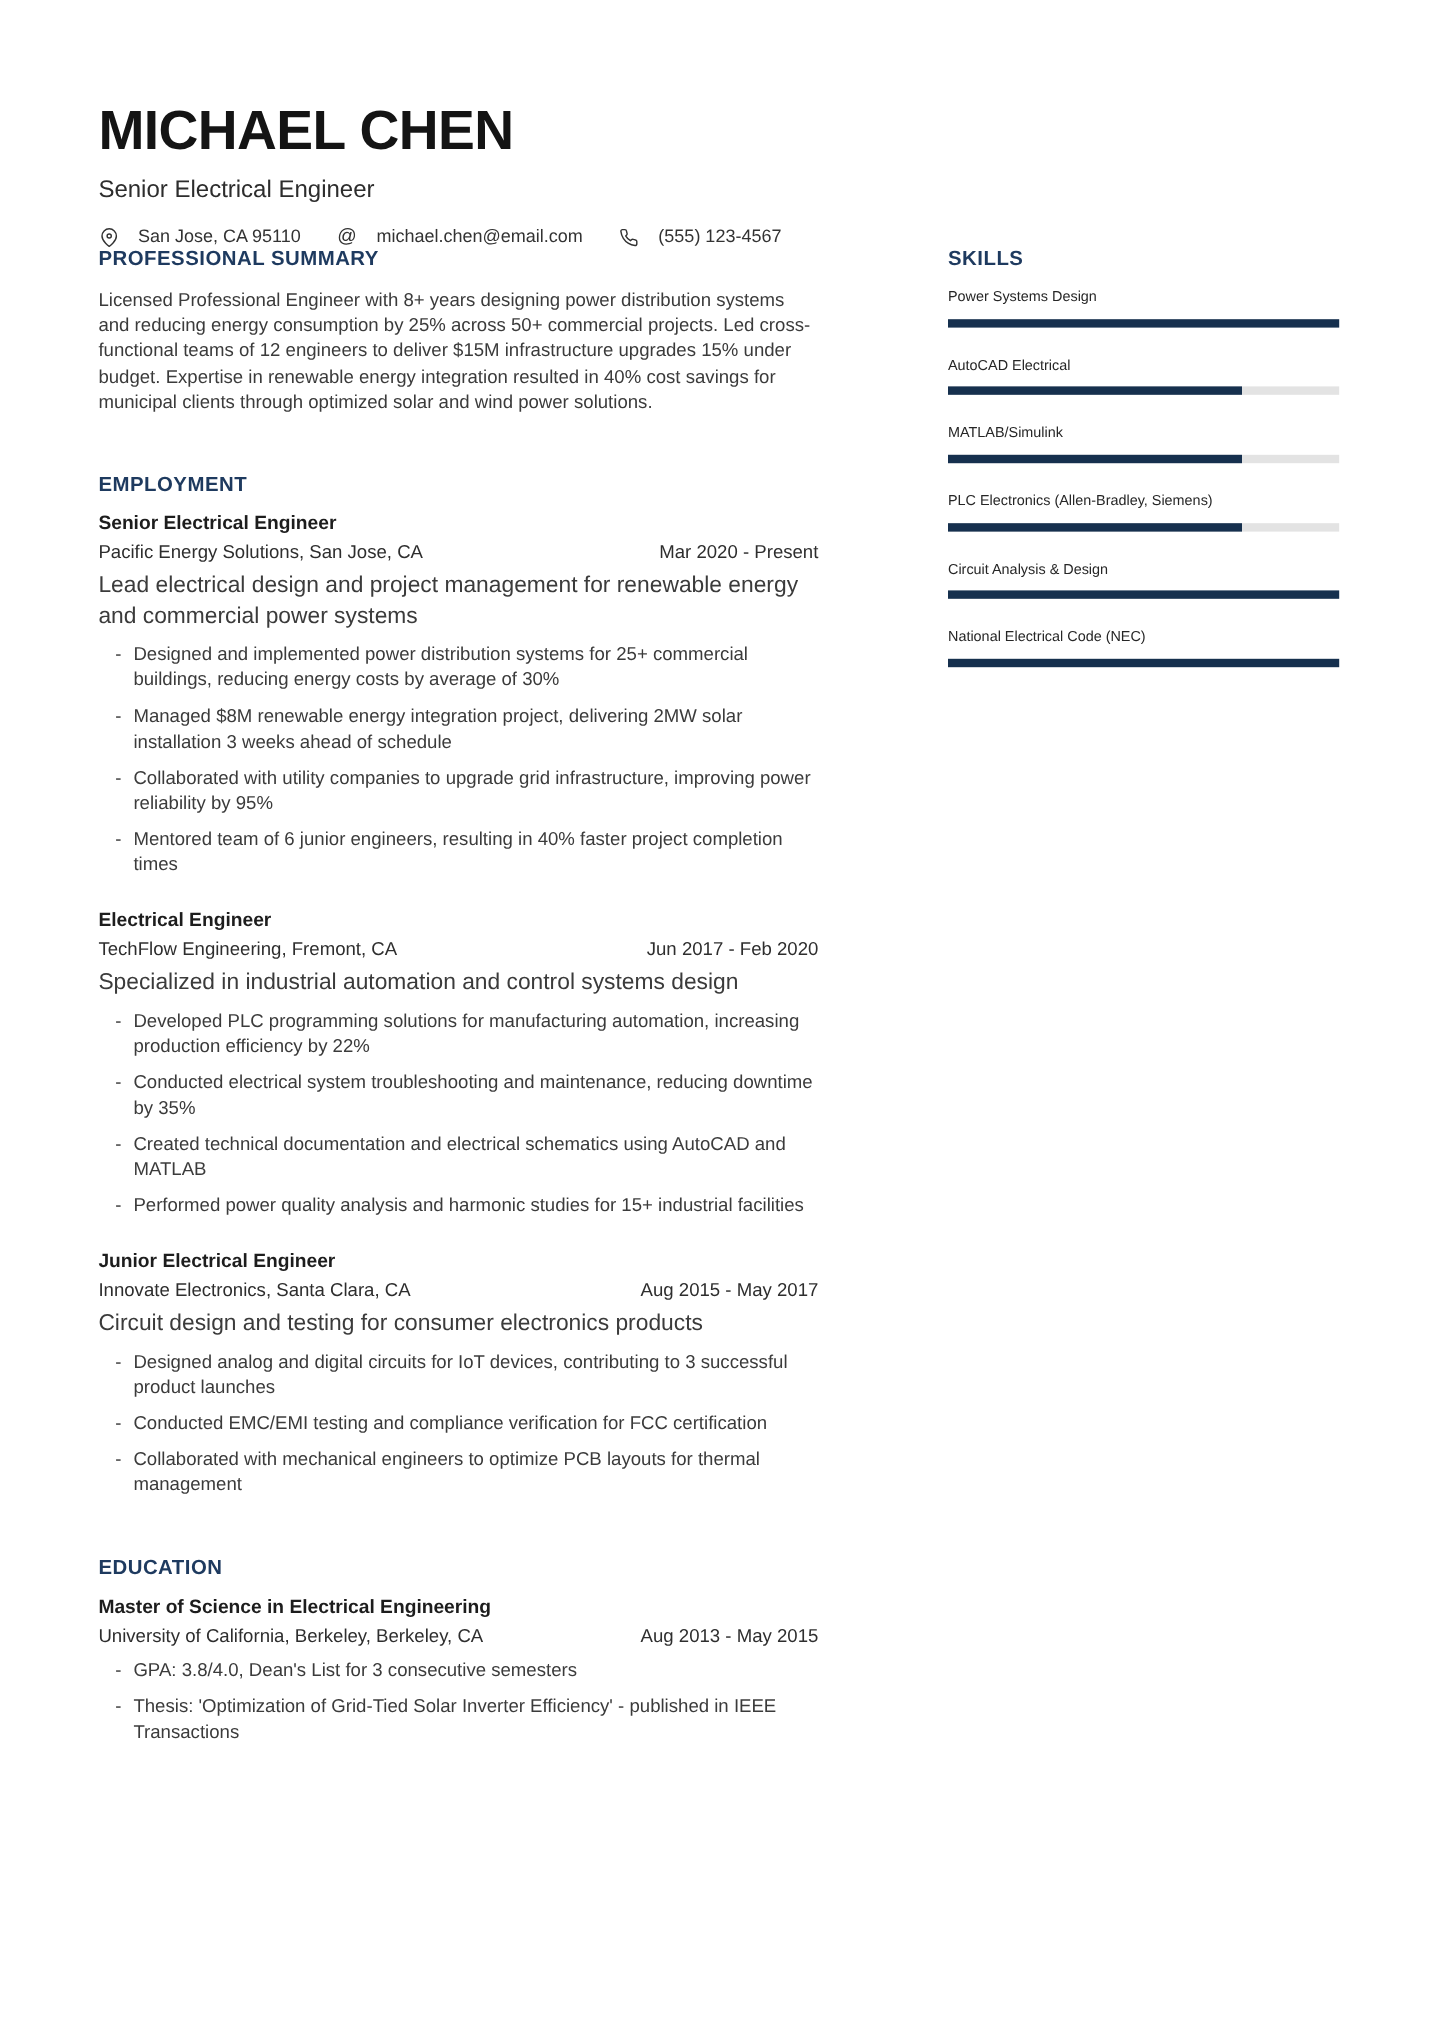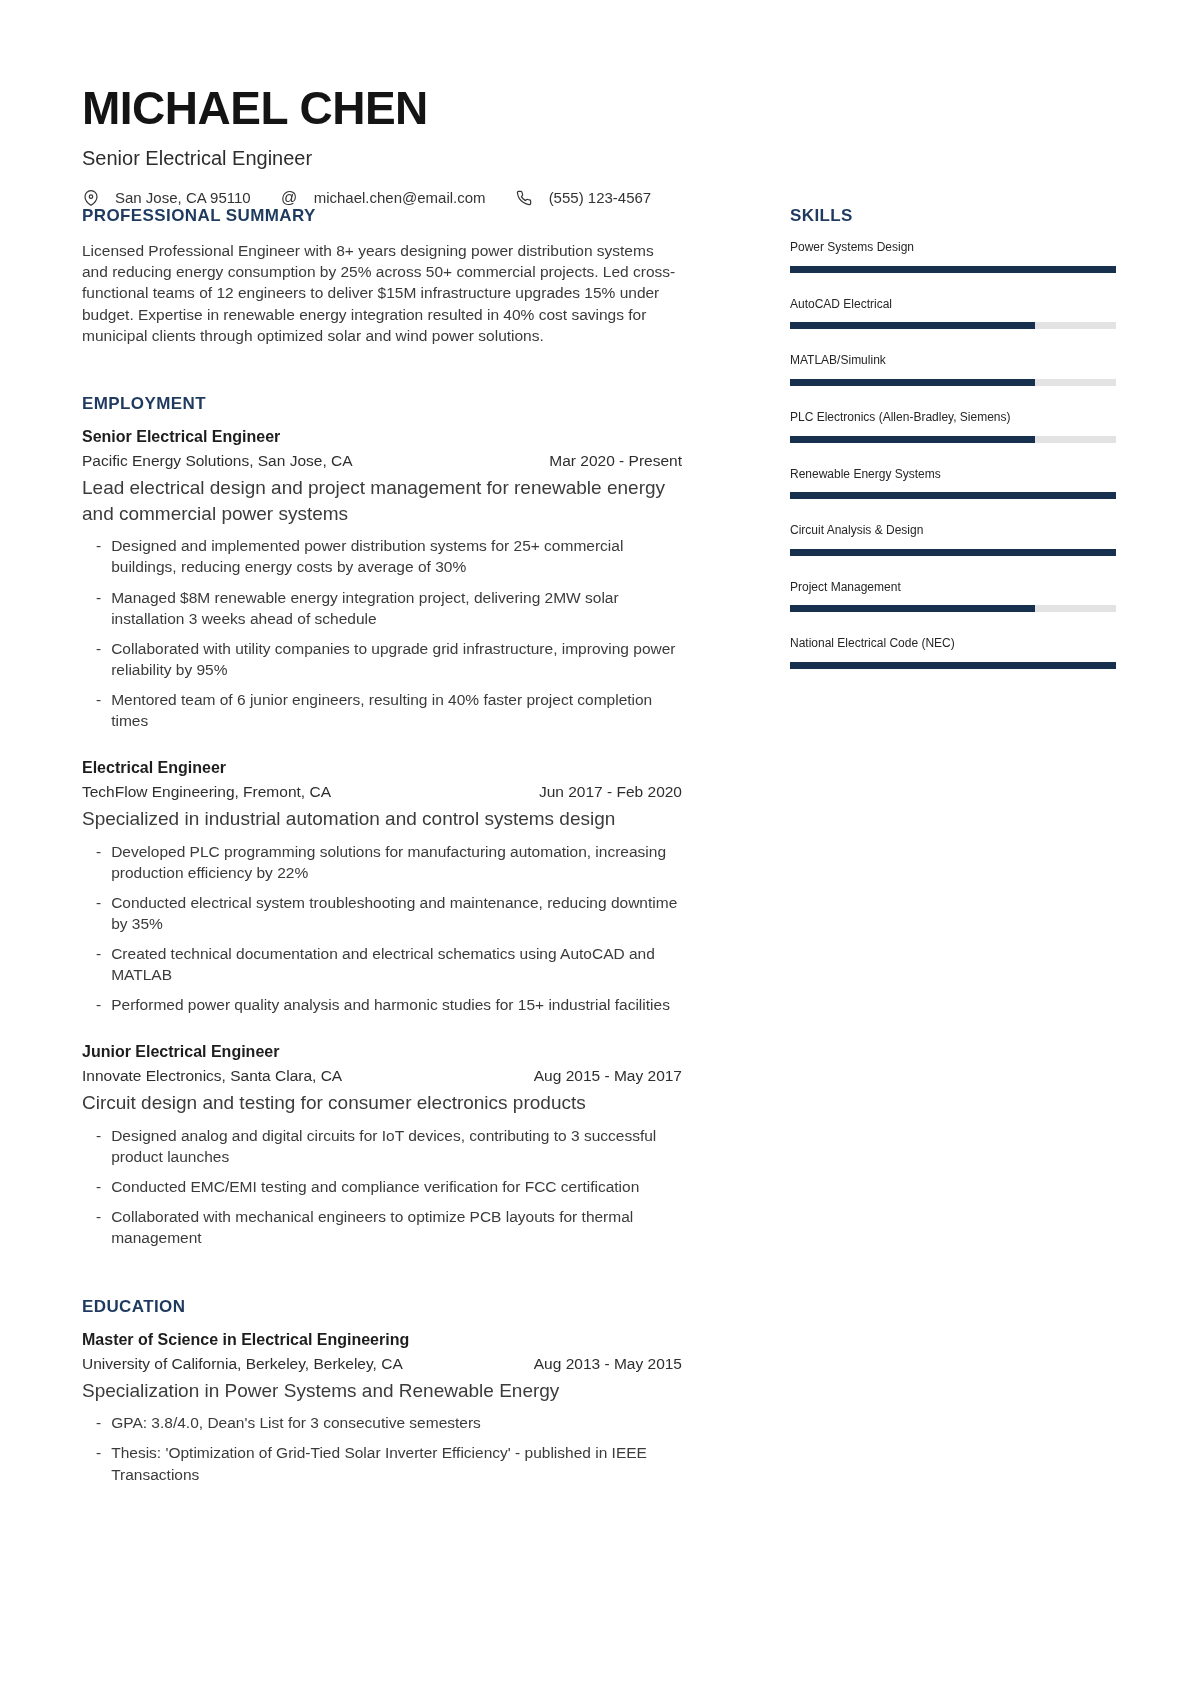--- a/index.html
+++ b/index.html
@@ -193,21 +193,20 @@
 
     <section class="section section-education">
       <h2 class="section-heading">EDUCATION</h2>
 
         <article class="job">
           <h3 class="job-title">Master of Science in Electrical Engineering</h3>
           <div class="job-row">
             <span>University of California, Berkeley, Berkeley, CA</span>
             <span class="job-dates">Aug 2013 - May 2015</span>
           </div>
-          <p class="job-desc">Specialization in Power Systems and Renewable Energy</p>
           <ul class="bullets">
 
               <li>
                 <span class="dash">-</span>
                 <span>GPA: 3.8/4.0, Dean's List for 3 consecutive semesters</span>
               </li>
 
               <li>
                 <span class="dash">-</span>
                 <span>Thesis: 'Optimization of Grid-Tied Solar Inverter Efficiency' - published in IEEE Transactions</span>
@@ -245,44 +244,32 @@
           </div>
         </div>
 
         <div class="skill">
           <div class="skill-label">PLC Electronics (Allen-Bradley, Siemens)</div>
           <div class="skill-track">
             <div class="skill-fill" style="width: 75%;"></div>
           </div>
         </div>
 
-        <div class="skill">
-          <div class="skill-label">Renewable Energy Systems</div>
+
+        <div class="skill">
+          <div class="skill-label">Circuit Analysis &amp; Design</div>
           <div class="skill-track">
             <div class="skill-fill" style="width: 100%;"></div>
           </div>
         </div>
 
-        <div class="skill">
-          <div class="skill-label">Circuit Analysis &amp; Design</div>
+
+        <div class="skill">
+          <div class="skill-label">National Electrical Code (NEC)</div>
           <div class="skill-track">
             <div class="skill-fill" style="width: 100%;"></div>
           </div>
         </div>
 
-        <div class="skill">
-          <div class="skill-label">Project Management</div>
-          <div class="skill-track">
-            <div class="skill-fill" style="width: 75%;"></div>
-          </div>
-        </div>
-
-        <div class="skill">
-          <div class="skill-label">National Electrical Code (NEC)</div>
-          <div class="skill-track">
-            <div class="skill-fill" style="width: 100%;"></div>
-          </div>
-        </div>
-
     </section>
   </div>
 
 </div>
 
 </body></html>

